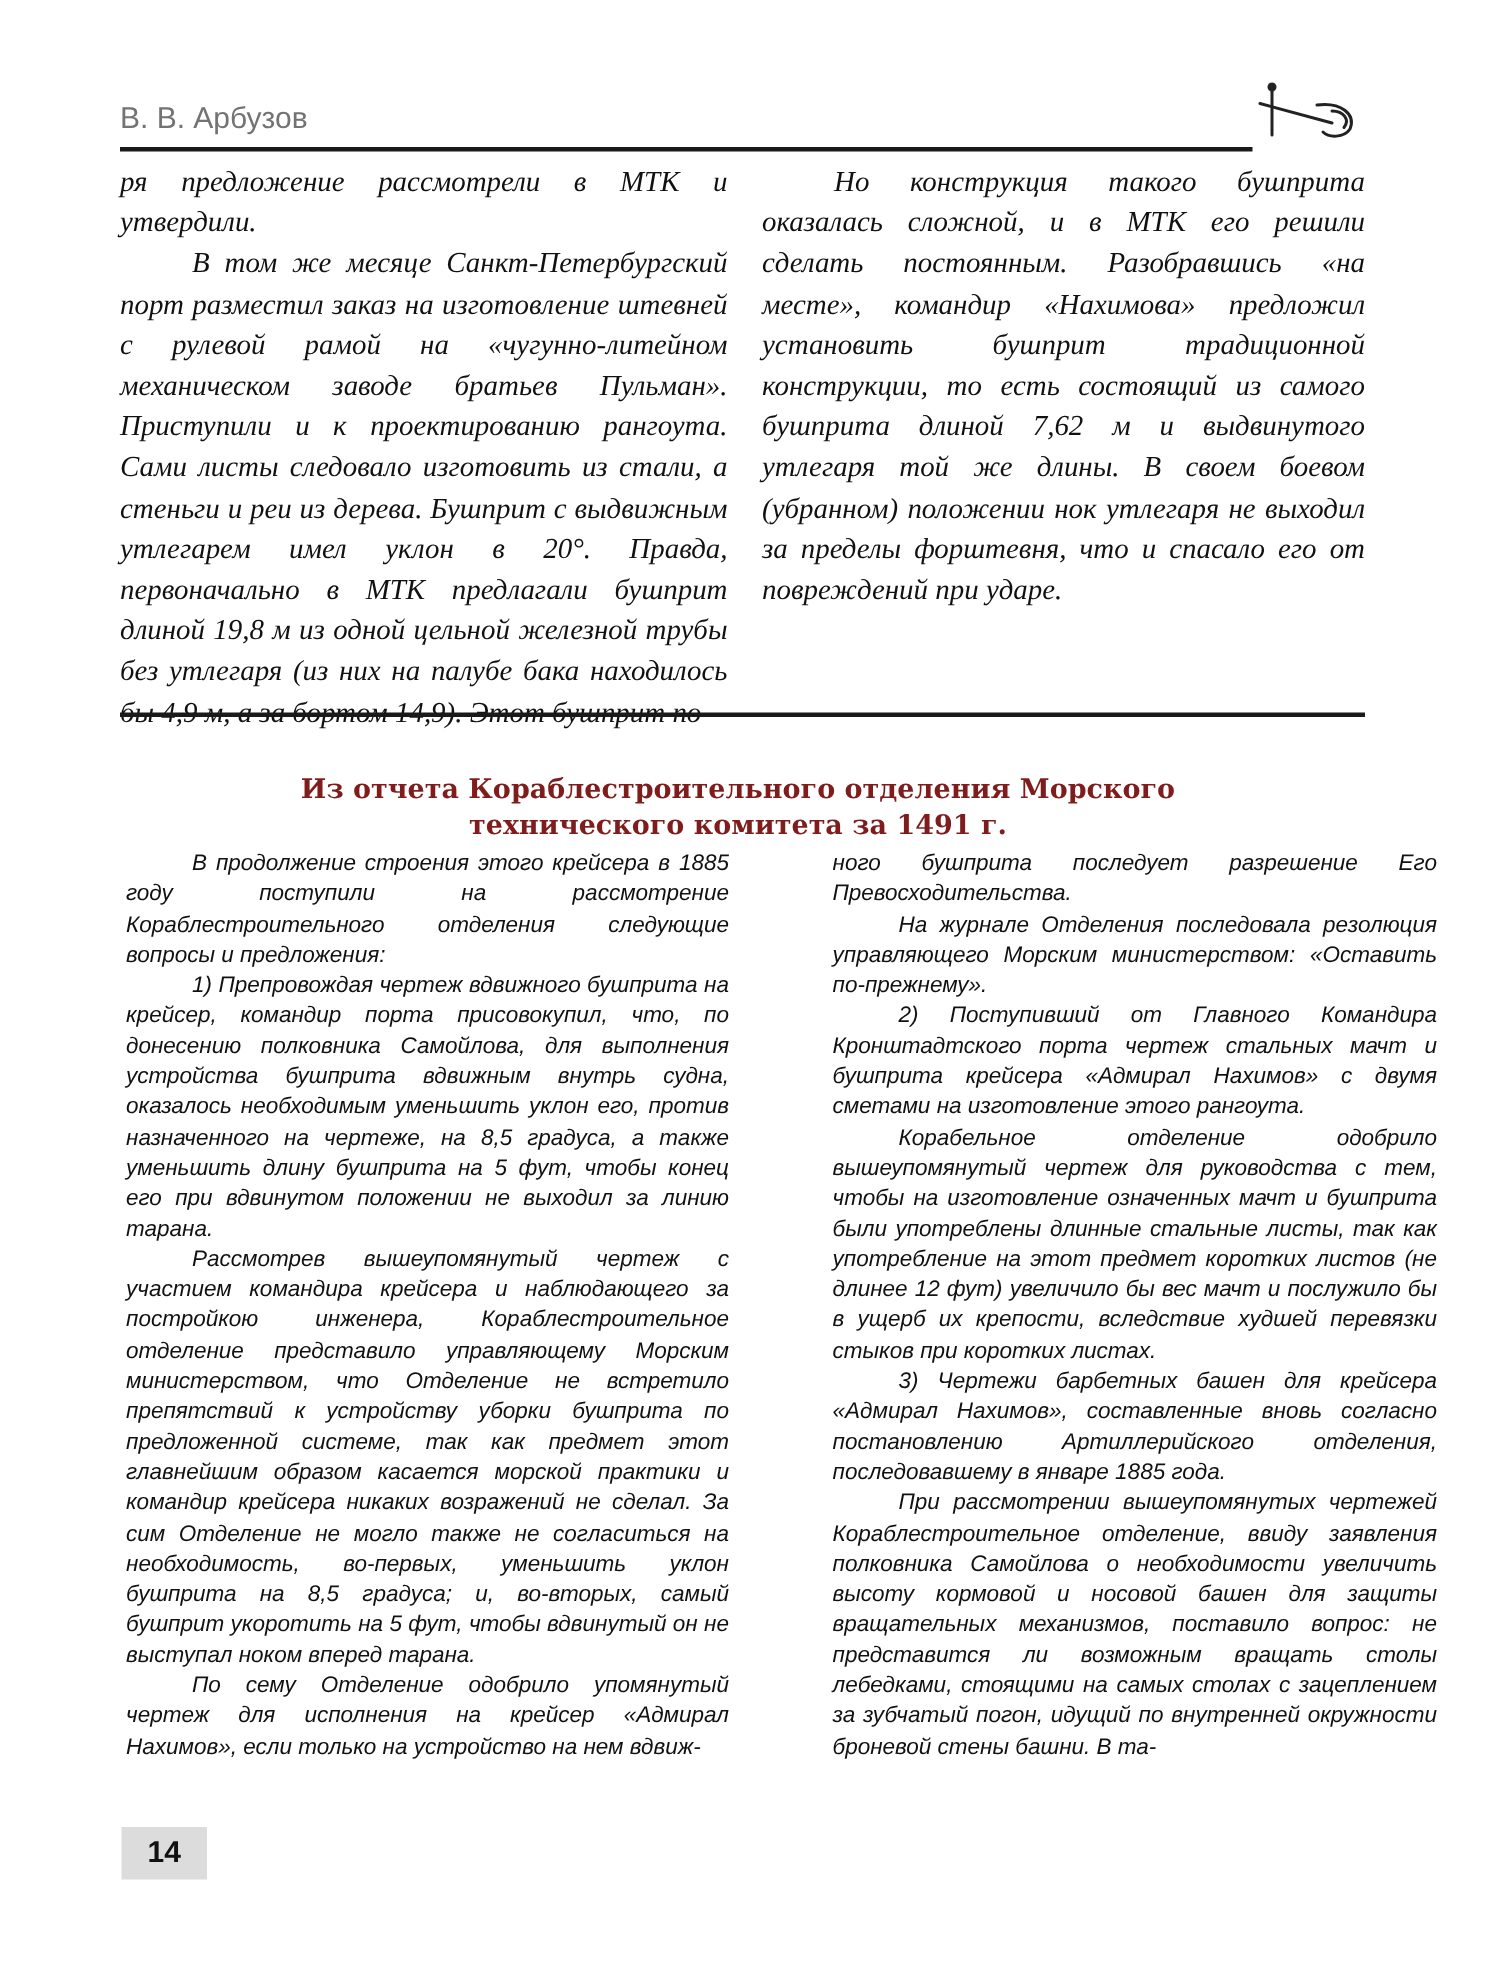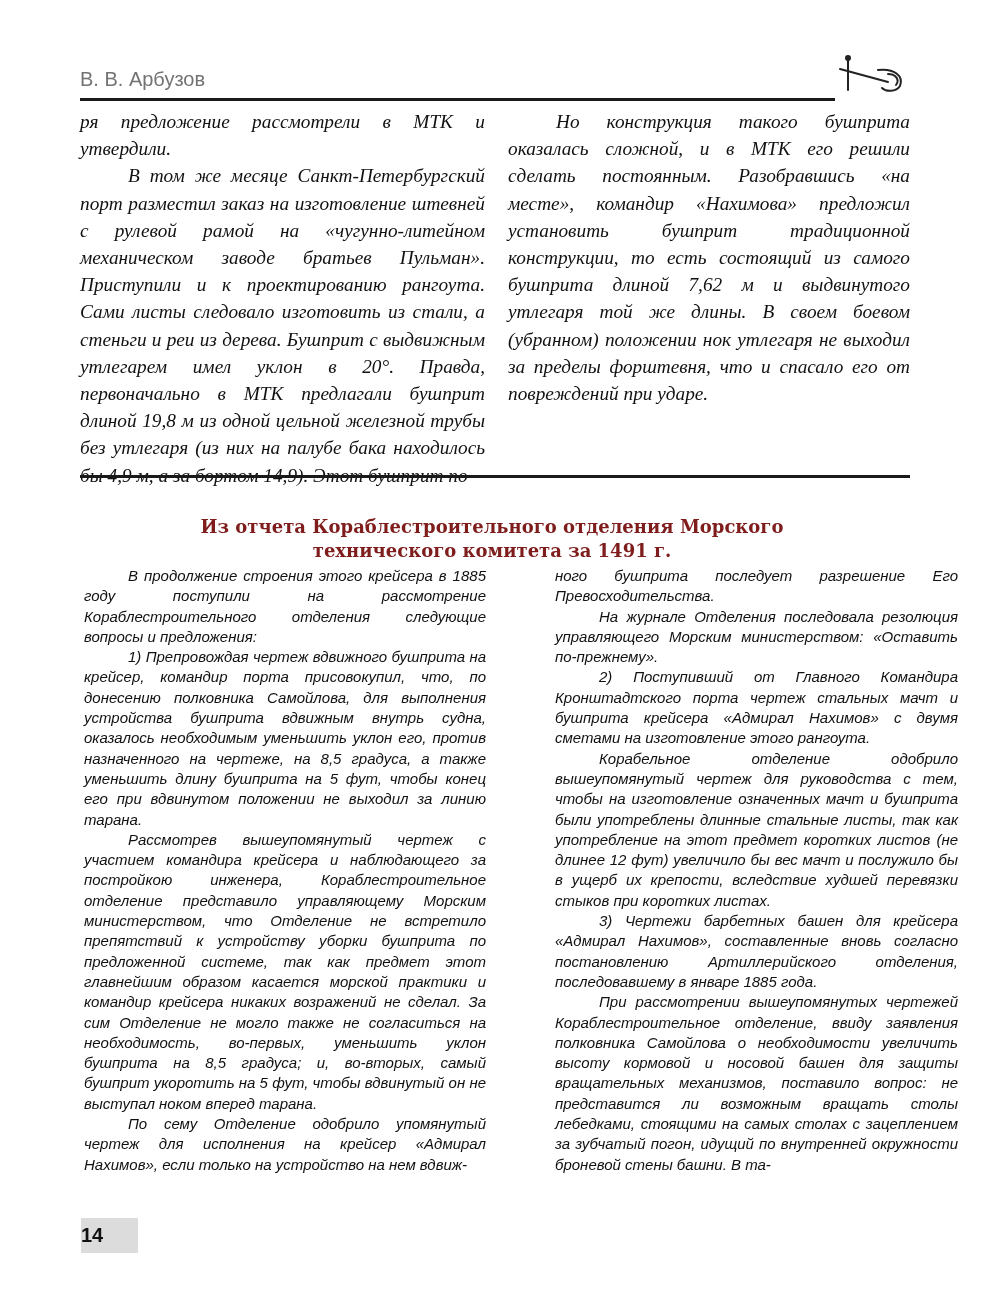--- a/index.html
+++ b/index.html
@@ -18,21 +18,21 @@
 
   .divider { position: absolute; left: 80px; top: 475px; width: 830px; height: 3px; background: #1a1a1a; }
 
   .section-title { position: absolute; left: 77px; top: 496px; width: 830px; text-align: center; font-family: "DejaVu Serif", serif; font-weight: bold; font-size: 18px; line-height: 24px; color: #7f1d1d; margin-top: 19px; }
 
   .col-sans { position: absolute; top: 566px; width: 402px; font-family: "Liberation Sans", sans-serif; font-size: 15px; line-height: 20.3px; text-align: justify; }
   .col-sans.left { left: 84px; }
   .col-sans.right { left: 507px; width: 403px; margin-left: 48px; }
   .col-sans .indent { text-indent: 44px; }
 
-  .page-number { position: absolute; left: 81px; top: 1218px; width: 57px; height: 35px; background: #dcdcdc; font-family: "Liberation Sans", sans-serif; font-weight: bold; font-size: 20px; line-height: 35px; text-align: left; color: #111; }
+  .page-number { position: absolute; left: 81px; top: 1218px; width: 57px; height: 35px; background: #dcdcdc; font-family: "Liberation Sans", sans-serif; font-weight: bold; font-size: 20px; line-height: 35px; text-align: center; color: #111; }
 </style>
 </head>
 <body>
 
 <div class="running-head">
   <span class="author">В. В. Арбузов</span>
 </div>
 <svg class="anchor" viewBox="0 0 74 44">
   <g stroke="#222" stroke-width="2" fill="none" stroke-linecap="round">
     <line x1="10" y1="6" x2="10" y2="38"></line>

